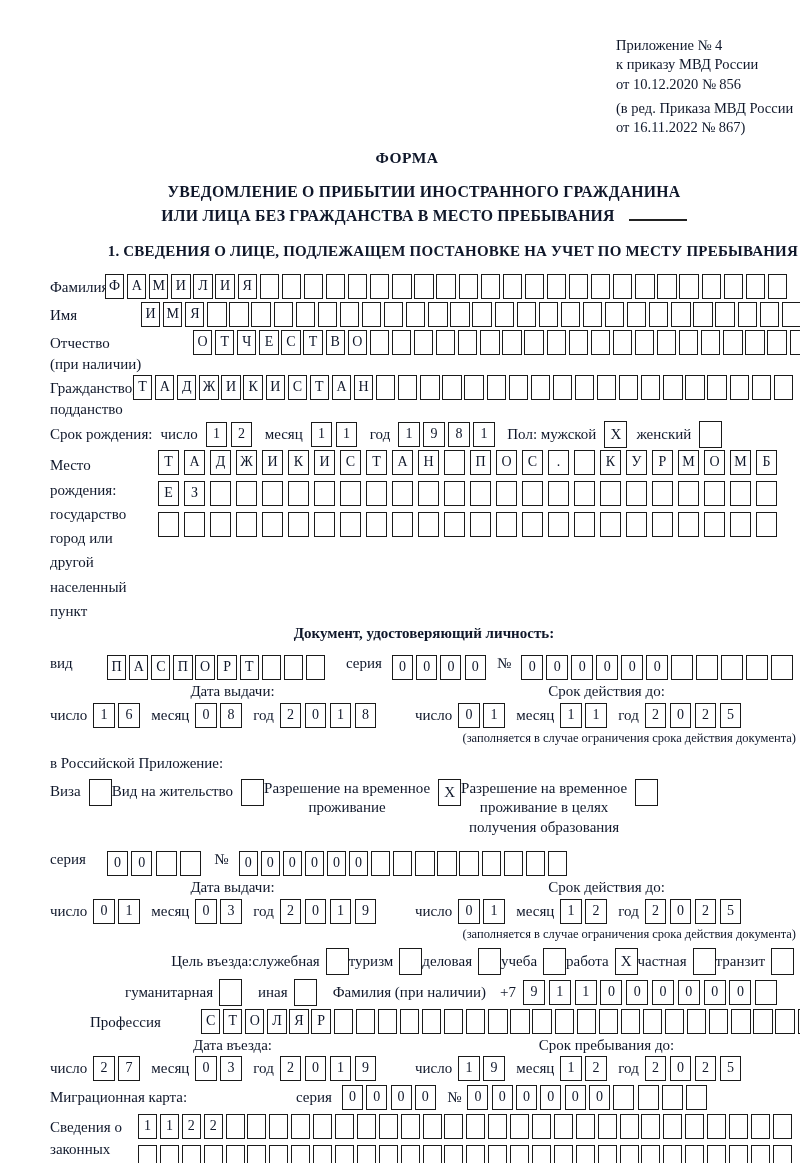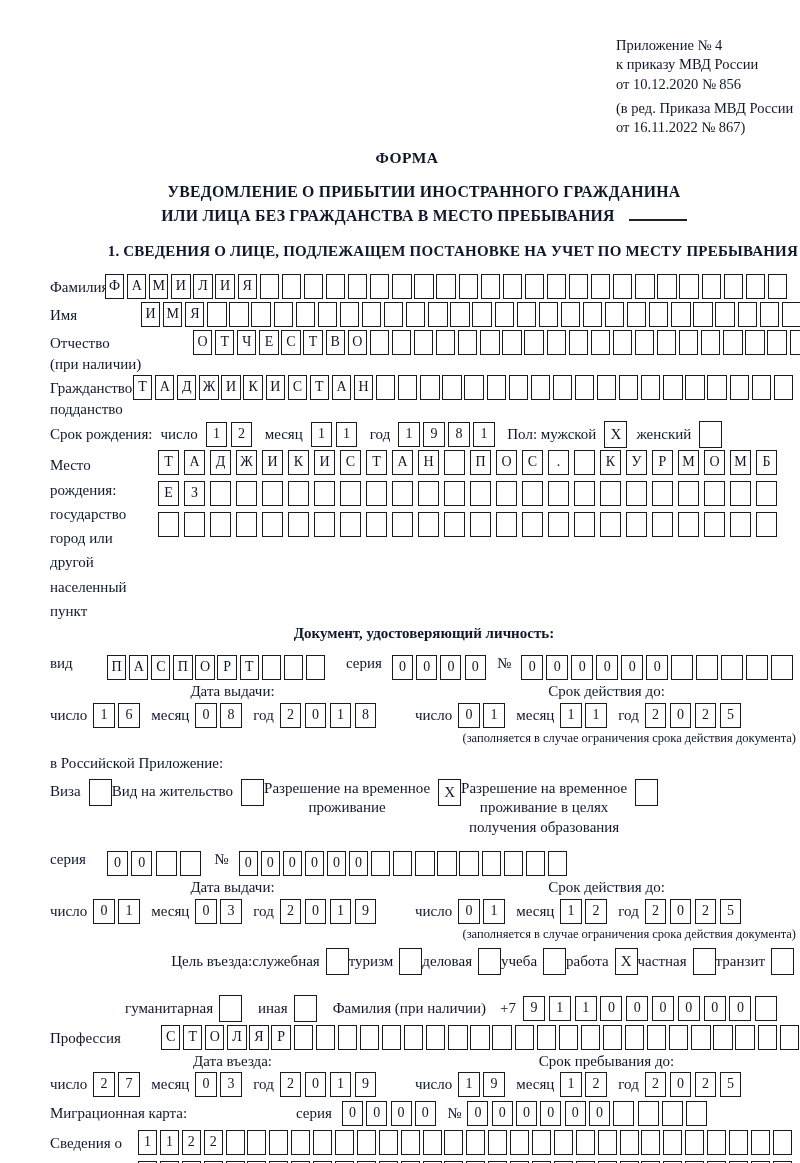--- a/index.html
+++ b/index.html
@@ -16,21 +16,21 @@
   .title-blank{display:inline-block;width:58px;height:15px;border-bottom:2px solid #222;margin-left:14px;}
   .sec-heading{font-weight:bold;font-size:15px;margin-top:16px;text-align:right;letter-spacing:.2px;}
 
   .f-row{display:flex;align-items:flex-start;}
   .lbl{flex:none;padding-top:3px;line-height:1.4;}
   .lbl-surname{width:55px;}
   .lbl-name{width:55px;}
   .lbl-pat{width:107px;}
   .lbl-cit{width:83px;}
   .lbl-place{width:108px;line-height:1.62;}
-  .lbl-prof{width:75px;}
+  .lbl-prof{width:75px;margin-left:40px;}
   .lbl-reps{width:88px;line-height:1.45;}
   .mt14{margin-top:14px;}.mt3{margin-top:3px;gap:36px;}.mt4{margin-top:4px;}.mt2{margin-top:2px;}
 
   .cells{display:flex;}
   .cell{flex:none;width:19.3px;height:25px;border:1.8px solid #1a1a1a;box-sizing:border-box;
         margin-right:2.8px;display:flex;align-items:center;justify-content:center;
         font-size:14px;background:#fff;padding-bottom:1px;}
   .cells.wide .cell{width:21px;margin-right:5px;}
   .cells.date .cell{width:21.5px;margin-right:3.5px;}
   .cells.num .cell{width:21px;margin-right:3.3px;}
@@ -63,21 +63,21 @@
 
   .opt-row{display:flex;align-items:flex-start;margin-top:4px;padding-right:4px;}
   .opt{display:flex;align-items:flex-start;}
   .opt .opt-lbl{padding-top:4px;margin-right:8px;}
   .opt .lines{text-align:center;line-height:1.32;margin-right:8px;}
 
   .purpose-row{display:flex;justify-content:flex-end;align-items:center;margin-top:6px;padding-right:4px;}
   .purpose-row .t{white-space:nowrap;}
   .pp{display:flex;align-items:center;}
   .pp .t{margin-right:6px;}
-  .purpose-row2{display:flex;align-items:center;margin-top:20px;margin-left:75px;}
+  .purpose-row2{display:flex;align-items:center;margin-top:4px;margin-left:75px;}
   .purpose-row2 .pp{margin-right:16px;}
   .purpose-row2 .tel{margin-right:14px;white-space:nowrap;}
   .purpose-row2 .pref{margin-right:7px;}
 
   .mc-row{display:flex;align-items:center;margin-top:4px;}
   .mc-row .t{white-space:nowrap;}
 </style>
 </head>
 <body>
 

